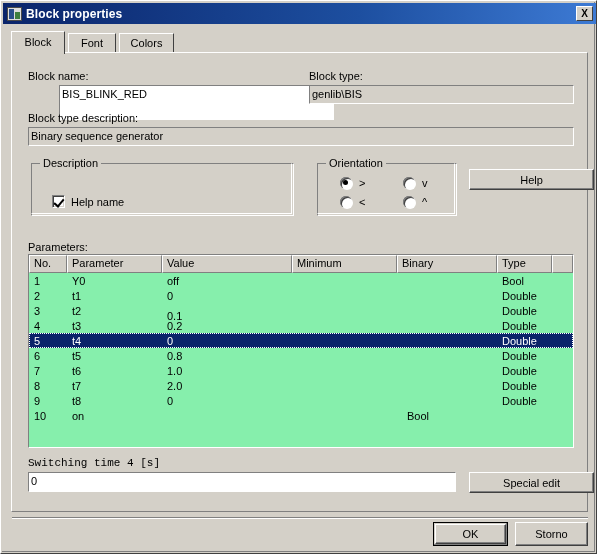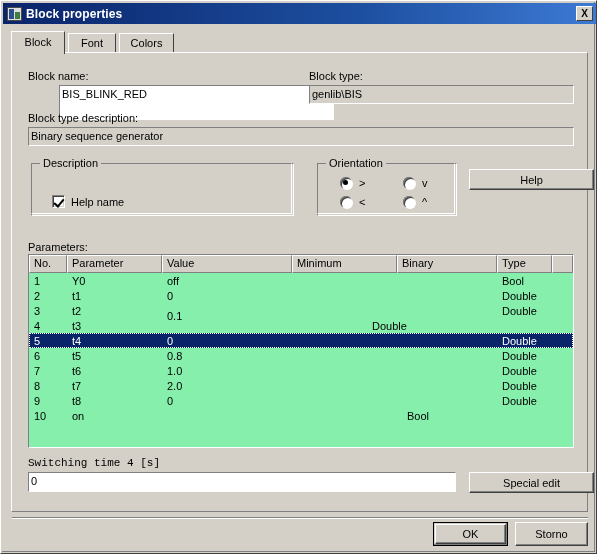--- a/index.html
+++ b/index.html
@@ -442,20 +442,21 @@
             <div class="lv-cell" style="width: 38px;">3</div>
             <div class="lv-cell" style="width: 95px;">t2</div>
             <div class="lv-cell" style="width: 130px; margin-top: 10px;">0.1</div>
             <div class="lv-cell" style="width: 105px;"></div>
             <div class="lv-cell" style="width: 100px;"></div>
             <div class="lv-cell" style="width: 55px;">Double</div>
           </div>
           <div class="lv-row">
             <div class="lv-cell" style="width: 38px;">4</div>
             <div class="lv-cell" style="width: 95px;">t3</div>
+            <div class="lv-cell" style="width: 130px;">0.2</div>
             <div class="lv-cell" style="width: 105px;"></div>
             <div class="lv-cell" style="width: 100px;"></div>
             <div class="lv-cell" style="width: 55px;">Double</div>
           </div>
           <div class="lv-row selected">
             <div class="lv-cell" style="width: 38px;">5</div>
             <div class="lv-cell" style="width: 95px;">t4</div>
             <div class="lv-cell" style="width: 130px;">0</div>
             <div class="lv-cell" style="width: 105px;"></div>
             <div class="lv-cell" style="width: 100px;"></div>

